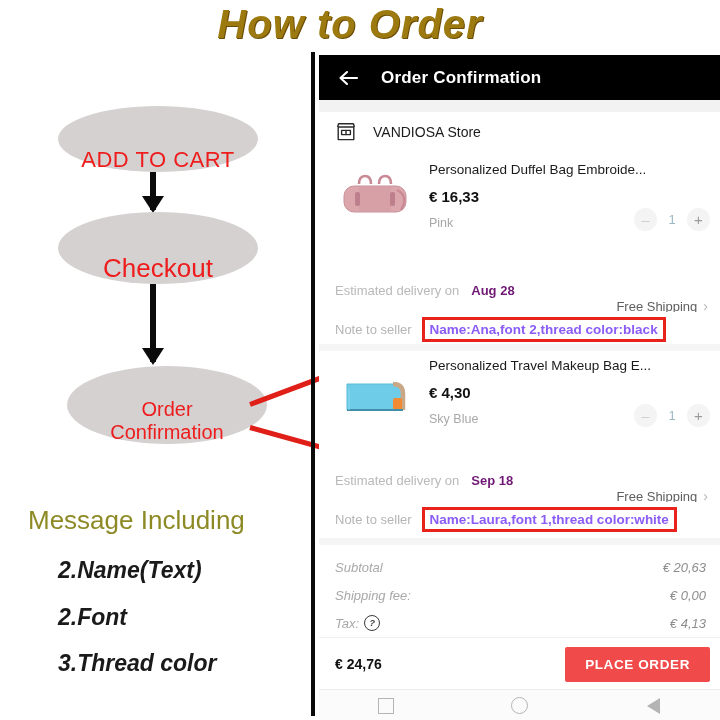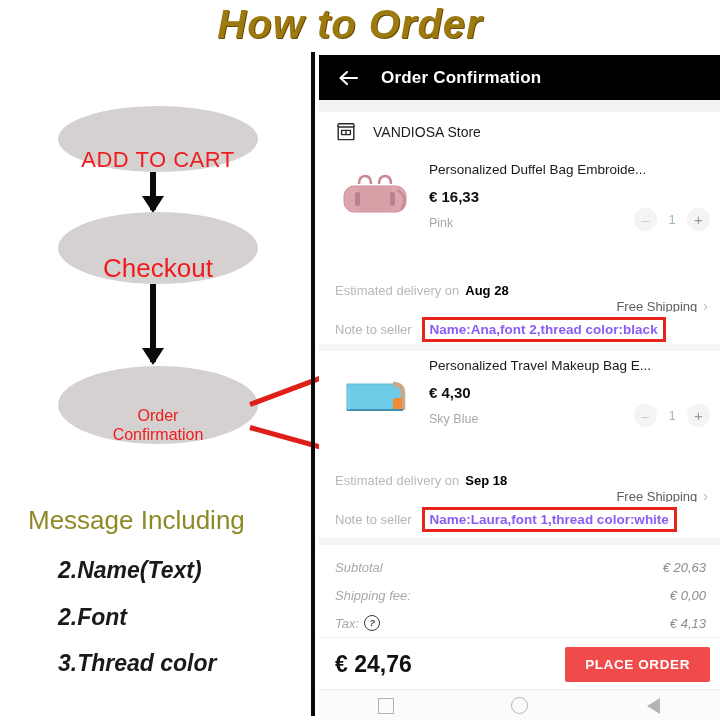--- a/index.html
+++ b/index.html
@@ -27,21 +27,21 @@
     position:absolute;
     background:#d5d1d1;
     border-radius:50%;
     display:flex;align-items:flex-end;justify-content:center;
     text-align:center;
     color:#ee1c1c;
     line-height:1.15;
   }
   .ell1{left:58px;top:106px;width:200px;height:66px;font-size:22px;letter-spacing:.5px;}
   .ell2{left:58px;top:212px;width:200px;height:72px;font-size:26px;}
-  .ell3{left:58px;top:366px;width:200px;height:78px;font-size:16px;}
+  .ell3{left:67px;top:366px;width:200px;height:78px;font-size:20px;}
 
   .arrow{position:absolute;width:6px;background:#0b0b0b;}
   .arr1{left:150px;top:172px;height:38px;}
   .arr2{left:150px;top:284px;height:78px;}
   .arrowhead{
     position:absolute;width:0;height:0;
     border-left:11px solid transparent;
     border-right:11px solid transparent;
     border-top:17px solid #0b0b0b;
   }
@@ -132,21 +132,21 @@
   .stp-btn.plus{color:#9a9a9a;}
   .stp-qty{font-size:13px;color:#9fb6c4;min-width:14px;text-align:center;}
 
   .delivery-row{
     position:absolute;left:0;width:401px;height:32px;
     display:flex;align-items:center;background:#fff;
   }
   .dr1{top:222px;}
   .dr2{top:412px;}
   .del-label{margin-left:16px;font-size:13px;color:#b9b9b9;}
-  .del-date{font-size:13px;color:#000000;font-weight:bold;margin-left:6px;}
+  .del-date{font-size:13px;color:#701a75;font-weight:bold;margin-left:12px;}
   .ship-free{
     margin-left:auto;margin-right:12px;
     font-size:13px;color:#5e5e5e;display:flex;align-items:center;gap:6px;margin-top:32px;
   }
   .chev{font-size:14px;color:#b5b5b5;}
 
   .note-row{
     position:absolute;left:0;width:401px;height:34px;
     display:flex;align-items:center;background:#fff;
   }
@@ -178,21 +178,21 @@
     width:14px;height:14px;border:1.4px solid #3a3a3a;border-radius:50%;
     font-size:9.5px;color:#3a3a3a;display:flex;align-items:center;justify-content:center;
     font-weight:bold;line-height:1;
   }
 
   .bottombar{
     position:absolute;left:0;top:585px;width:401px;height:52px;
     background:#fff;display:flex;align-items:center;
     border-top:1px solid #f0f0f0;
   }
-  .grand-total{margin-left:16px;font-size:23px;font-weight:bold;color:#111;}
+  .grand-total{margin-left:16px;font-size:14px;font-weight:bold;color:#111;}
   .place-order{
     margin-left:auto;margin-right:10px;
     background:#f04a4a;color:#ffffff;
     font-size:13.5px;font-weight:bold;letter-spacing:.6px;
     padding:10px 20px;border:none;border-radius:2px;
     cursor:pointer;
   }
 
   .navbar{
     position:absolute;left:0;top:637px;width:401px;height:31px;

